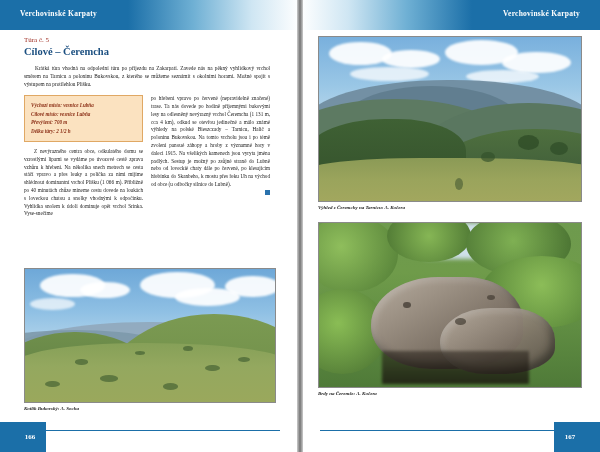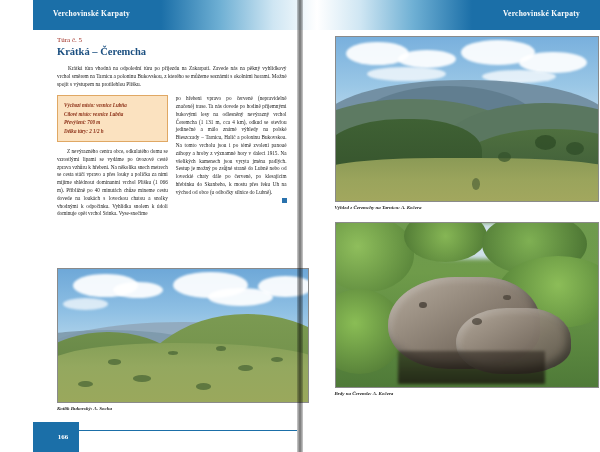--- a/index.html
+++ b/index.html
@@ -5,21 +5,21 @@
   * { box-sizing: border-box; margin: 0; padding: 0; }
 
   body {
     width: 600px; height: 452px;
     background: #ffffff;
     font-family: "Liberation Serif", serif;
     overflow: hidden;
     position: relative;
   }
 
-  .spread { position: absolute; inset: 0; display: flex; padding-left: 33px; }
+  .spread { position: absolute; inset: 0; display: flex; }
 
   .page {
     position: relative;
     width: 300px; height: 452px;
     background: #ffffff;
     overflow: hidden;
   }
 
   
   .header-bar {
@@ -208,21 +208,21 @@
   <div class="page page-left">
 
     <div class="header-bar">
       <div class="solid"></div>
       <div class="fade"></div>
       <div class="header-title">Verchovinské Karpaty</div>
     </div>
 
     <div class="content-left">
       <div class="tura-num">Túra č. 5</div>
-      <div class="tura-title">Krátká – Čeremcha</div>
+      <div class="tura-title">Cílové – Čeremcha</div>
       <div class="intro">Krátká túra vhodná na odpolední túru po příjezdu na Zakarpatí. Zavede nás na pěkný vyhlídkový vrchol směrem na Tarnicu a poloninu Bukovskou, z kterého se můžeme seznámit s okolními horami. Možné spojit s výstupem na protilehlou Plišku.</div>
 
       <div class="cols">
         <div class="col">
           <div class="infobox">
             <div>Výchozí místo: vesnice Lubňa</div>
             <div>Cílové místo: vesnice Lubňa</div>
             <div>Převýšení: 700 m</div>
             <div>Délka túry: 2 1/2 h</div>
           </div>
@@ -328,16 +328,21 @@
           <div class="rock" style="left:46%;top:52%;width:44%;height:40%;opacity:.95;"></div>
           <div style="position:absolute;left:24%;top:78%;width:56%;height:20%;background:linear-gradient(to bottom,rgba(40,34,26,.55),rgba(24,20,14,.8));filter:blur(1.4px);"></div>
           <div class="speck" style="left:32%;top:48%;width:3%;height:4%;background:rgba(40,34,26,.6);"></div>
           <div class="speck" style="left:52%;top:58%;width:4%;height:4%;background:rgba(40,34,26,.55);"></div>
           <div class="speck" style="left:64%;top:44%;width:3%;height:3%;background:rgba(40,34,26,.5);"></div>
         </div>
         <div class="caption">Brdy na Čeremše: A. Kočera</div>
       </div>
     </div>
 
+    <div class="folio">
+      <div class="tab"></div>
+      <div class="num">167</div>
+      <div class="rule"></div>
+    </div>
   </div>
 
   <div class="gutter-shadow"></div>
 </div>
 
 </body></html>

